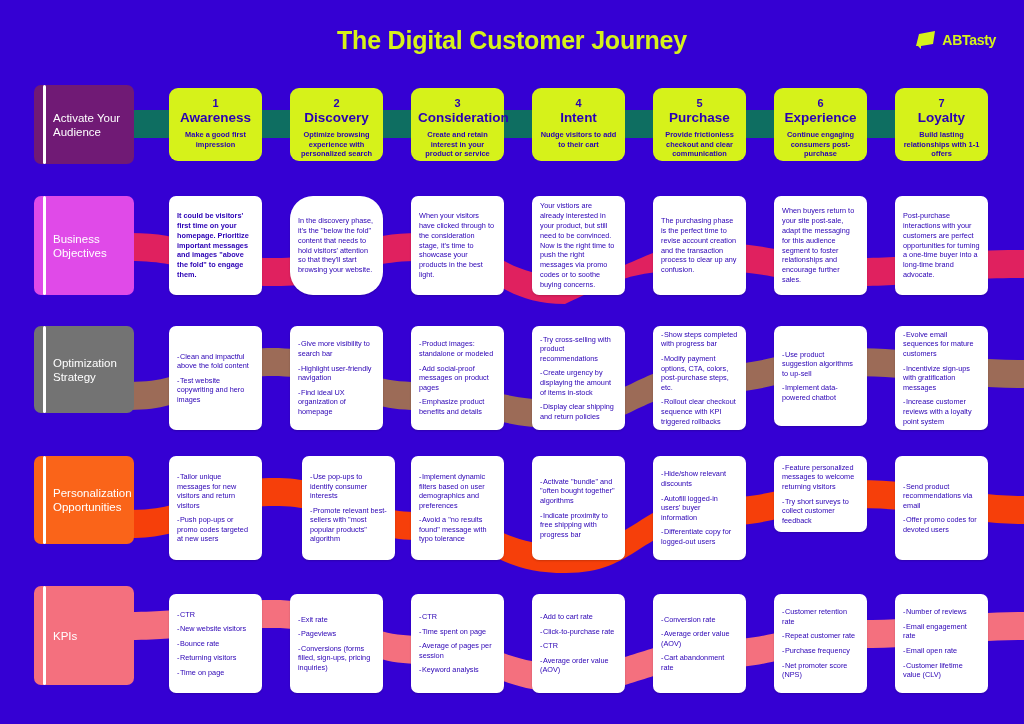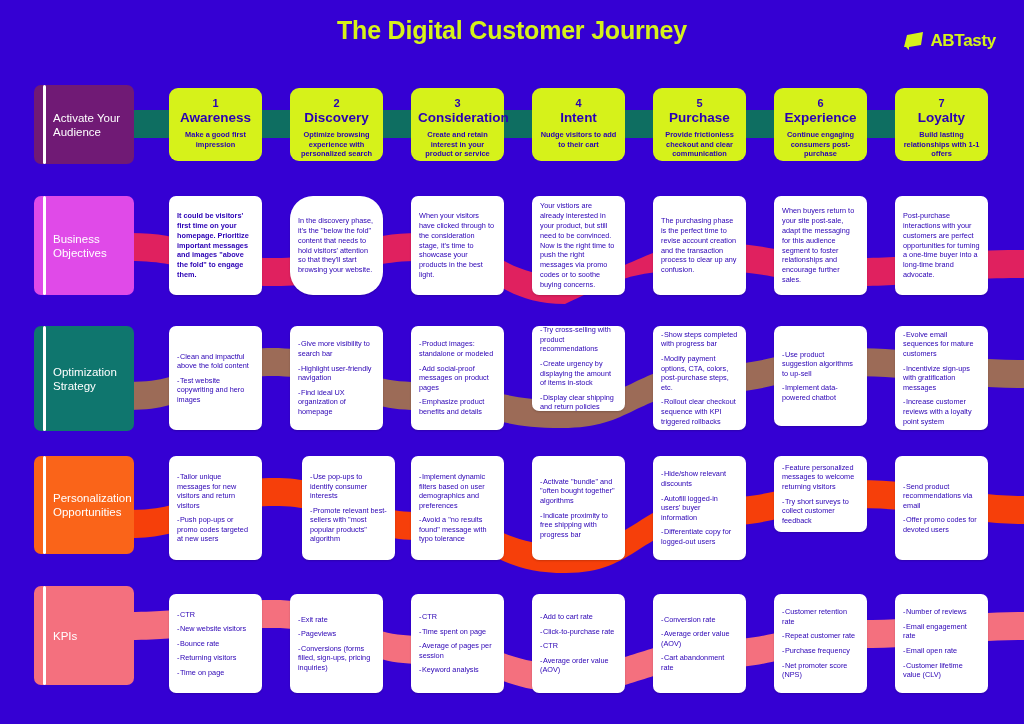--- a/index.html
+++ b/index.html
@@ -7,26 +7,26 @@
     width: 1024px; height: 724px;
     background: #3500D3;
     font-family: "Liberation Sans", sans-serif;
     overflow: hidden;
   }
   #page { position: relative; width: 1024px; height: 724px; background: #3500D3; }
 
   
   .header { position: absolute; left: 0; top: 0; width: 1024px; height: 78px; }
   .title {
-    position: absolute; left: 0; top: 16px; width: 1024px; text-align: center;
+    position: absolute; left: 0; top: 26px; width: 1024px; text-align: center;
     color: #D6F21A; font-size: 25px; font-weight: bold; letter-spacing: -0.2px;
   }
   .brand { position: absolute; right: 28px; top: 31px; display: flex; align-items: center; gap: 5px; }
   .brand-mark { width: 22px; height: 18px; display: block; }
-  .brand-text { color: #D6F21A; font-size: 17px; font-weight: bold; letter-spacing: -0.3px; }
+  .brand-text { color: #D6F21A; font-size: 14px; font-weight: bold; letter-spacing: -0.3px; }
 
   
   .row { position: absolute; left: 0; width: 1024px; }
   .rowlabel {
     position: absolute; left: 34px; width: 100px;
     border-radius: 7px; color: #ffffff;
     display: flex; align-items: center;
   }
   .rowlabel .bar { width: 3px; align-self: stretch; background: #fff; border-radius: 2px; margin: 0 7px 0 9px; flex: 0 0 3px; }
   .rowlabel .rl-text { font-size: 11.5px; line-height: 14px; font-weight: 500; padding-right: 6px; }
@@ -165,21 +165,21 @@
       </div>
     <div class="card" style="left:774px; top:196px; height:99px;">
       <p>When buyers return to your site post-sale, adapt the messaging for this audience segment to foster relationships and encourage further sales.</p>
       </div>
     <div class="card" style="left:895px; top:196px; height:99px;">
       <p>Post-purchase interactions with your customers are perfect opportunities for turning a one-time buyer into a long-time brand advocate.</p>
       </div>
   </div>
 
   <div class="row">
-    <div class="rowlabel" style="top:326px; height:105px; background:#0f766e;">
+    <div class="rowlabel" style="top:326px; height:87px; background:#737373;">
       <span class="bar"></span>
       <span class="rl-text">Optimization Strategy</span>
     </div>
     <div class="card" style="left:169px; top:326px; height:104px;">
         <ul>
           <li>Clean and impactful above the fold content</li>
           <li>Test website copywriting and hero images</li>
         </ul>
       </div>
     <div class="card" style="left:290px; top:326px; height:104px;">
@@ -189,21 +189,21 @@
           <li>Find ideal UX organization of homepage</li>
         </ul>
       </div>
     <div class="card" style="left:411px; top:326px; height:104px;">
         <ul>
           <li>Product images: standalone or modeled</li>
           <li>Add social-proof messages on product pages</li>
           <li>Emphasize product benefits and details</li>
         </ul>
       </div>
-    <div class="card" style="left:532px; top:326px; height:85px;">
+    <div class="card" style="left:532px; top:326px; height:104px;">
         <ul>
           <li>Try cross-selling with product recommendations</li>
           <li>Create urgency by displaying the amount of items in-stock</li>
           <li>Display clear shipping and return policies</li>
         </ul>
       </div>
     <div class="card" style="left:653px; top:326px; height:104px;">
         <ul>
           <li>Show steps completed with progress bar</li>
           <li>Modify payment options, CTA, colors, post-purchase steps, etc.</li>
@@ -219,21 +219,21 @@
     <div class="card" style="left:895px; top:326px; height:104px;">
         <ul>
           <li>Evolve email sequences for mature customers</li>
           <li>Incentivize sign-ups with gratification messages</li>
           <li>Increase customer reviews with a loyalty point system</li>
         </ul>
       </div>
   </div>
 
   <div class="row">
-    <div class="rowlabel" style="top:456px; height:98px; background:#FA6419;">
+    <div class="rowlabel" style="top:456px; height:88px; background:#FA6419;">
       <span class="bar"></span>
       <span class="rl-text">Personalization Opportunities</span>
     </div>
     <div class="card" style="left:169px; top:456px; height:104px;">
         <ul>
           <li>Tailor unique messages for new visitors and return visitors</li>
           <li>Push pop-ups or promo codes targeted at new users</li>
         </ul>
       </div>
     <div class="card" style="left:302px; top:456px; height:104px;">

